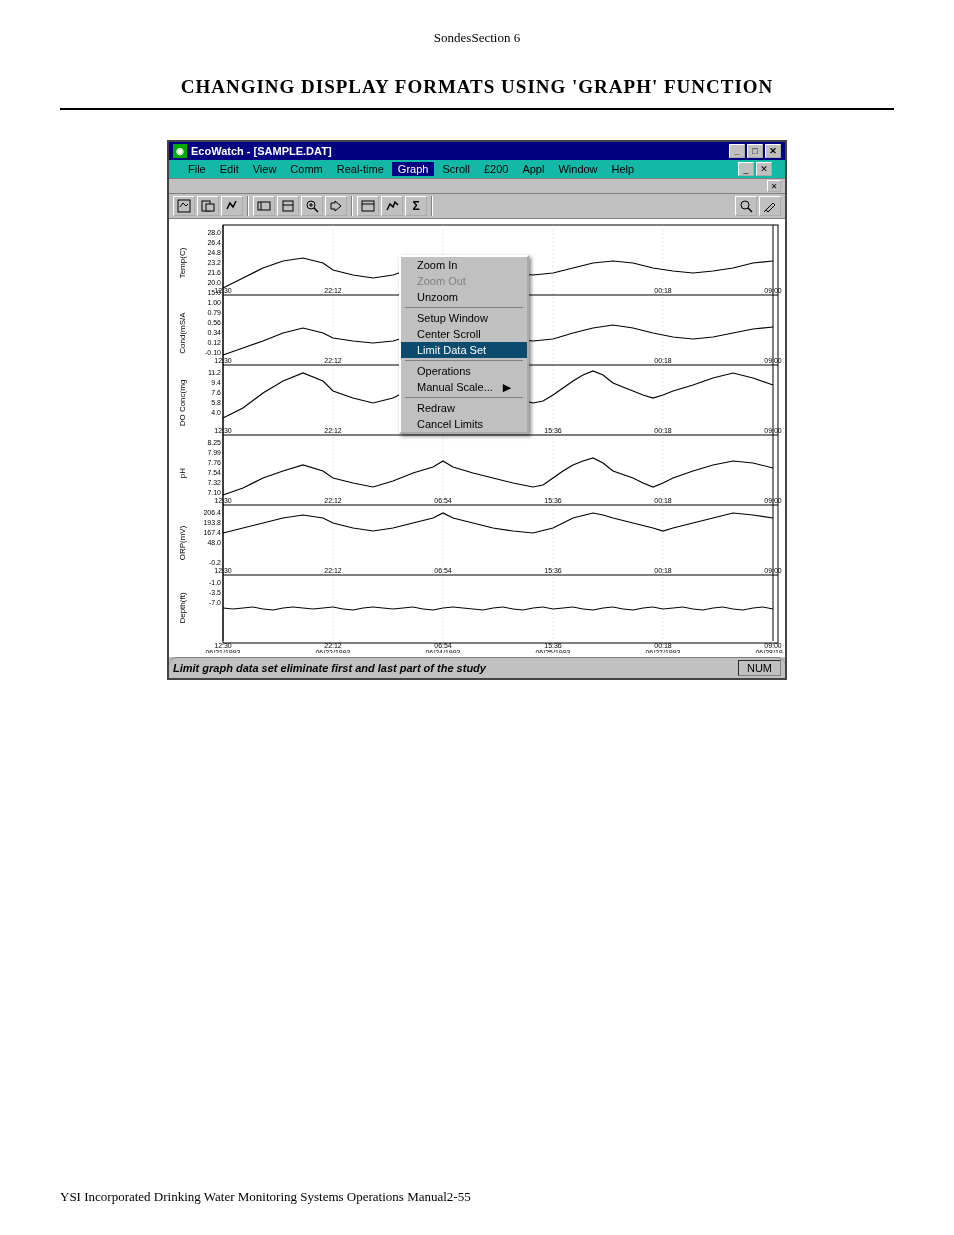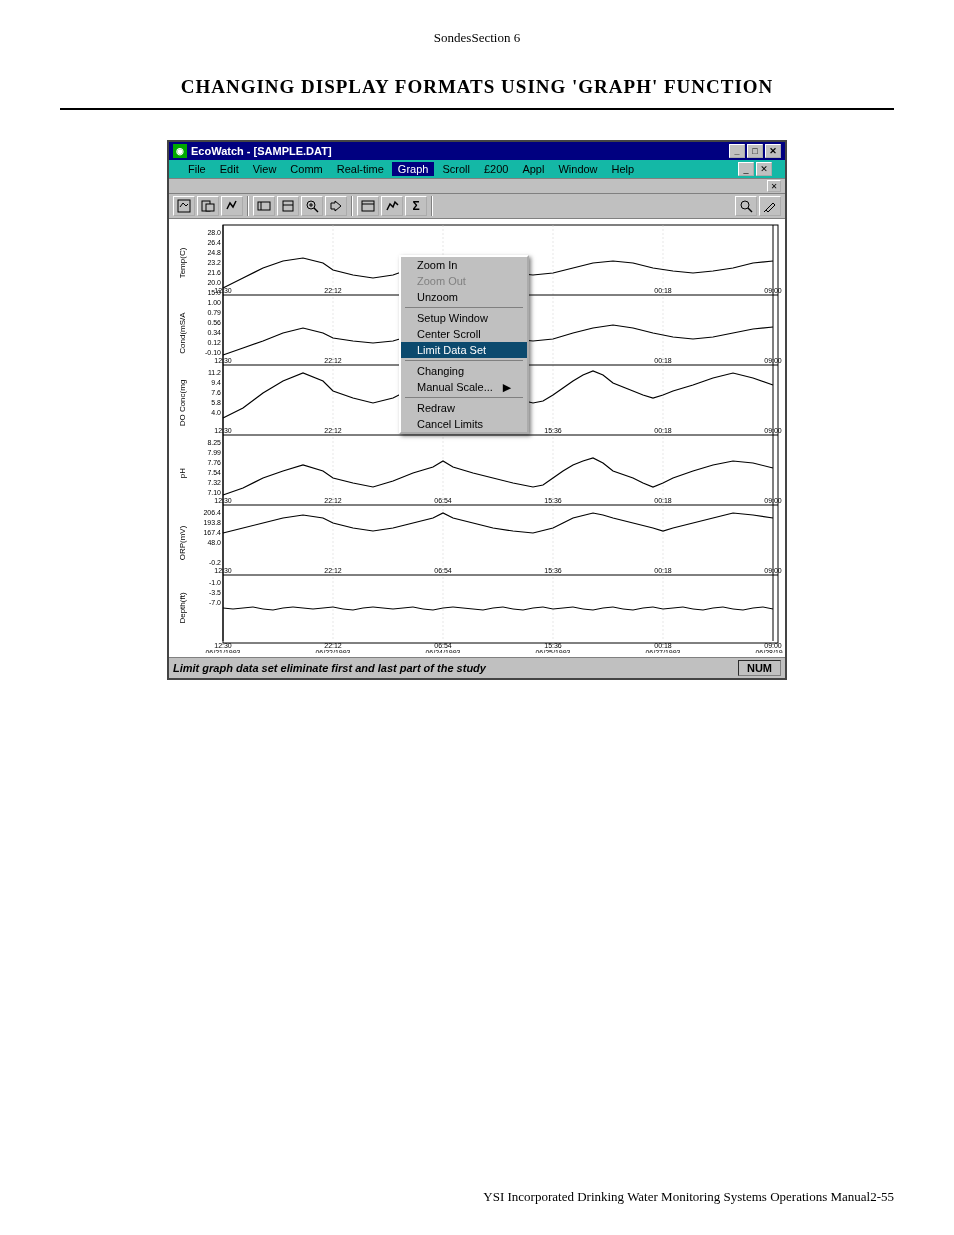--- a/index.html
+++ b/index.html
@@ -199,41 +199,42 @@
 
     
     .status-bar {
       background: #c0c0c0;
       display: flex;
       align-items: center;
       padding: 2px 4px;
       font-size: 11px;
       border-top: 1px solid #808080;
       gap: 4px;
+      border-radius: 8px;
     }
     .status-text {
       flex: 1;
       font-weight: bold;
       font-style: italic;
     }
     .status-num {
       border: 1px inset #808080;
       padding: 1px 8px;
       background: #c0c0c0;
-      font-weight: bold;
+      font-weight: normal;
     }
 
     
     .page-footer {
       position: absolute;
       bottom: 30px;
       left: 0;
       right: 0;
       display: flex;
-      justify-content: flex-end;
+      justify-content: flex-start;
       padding: 0 60px;
       font-size: 13px;
     }
 
     .second-menu-bar {
       background: #c0c0c0;
       display: flex;
       align-items: center;
       padding: 1px 4px;
       font-size: 11px;
@@ -505,21 +506,21 @@
     <div class="dropdown-overlay">
       <div class="dropdown-menu">
         <div class="dropdown-item">Zoom In</div>
         <div class="dropdown-item disabled">Zoom Out</div>
         <div class="dropdown-item">Unzoom</div>
         <div class="dropdown-item separator"></div>
         <div class="dropdown-item">Setup Window</div>
         <div class="dropdown-item">Center Scroll</div>
         <div class="dropdown-item selected">Limit Data Set</div>
         <div class="dropdown-item separator"></div>
-        <div class="dropdown-item">Changing</div>
+        <div class="dropdown-item">Operations</div>
         <div class="dropdown-item">Manual Scale...<span class="dropdown-submenu-arrow">▶</span></div>
         <div class="dropdown-item separator"></div>
         <div class="dropdown-item">Redraw</div>
         <div class="dropdown-item">Cancel Limits</div>
       </div>
     </div>
 
   </div>
 
   <div class="status-bar">

